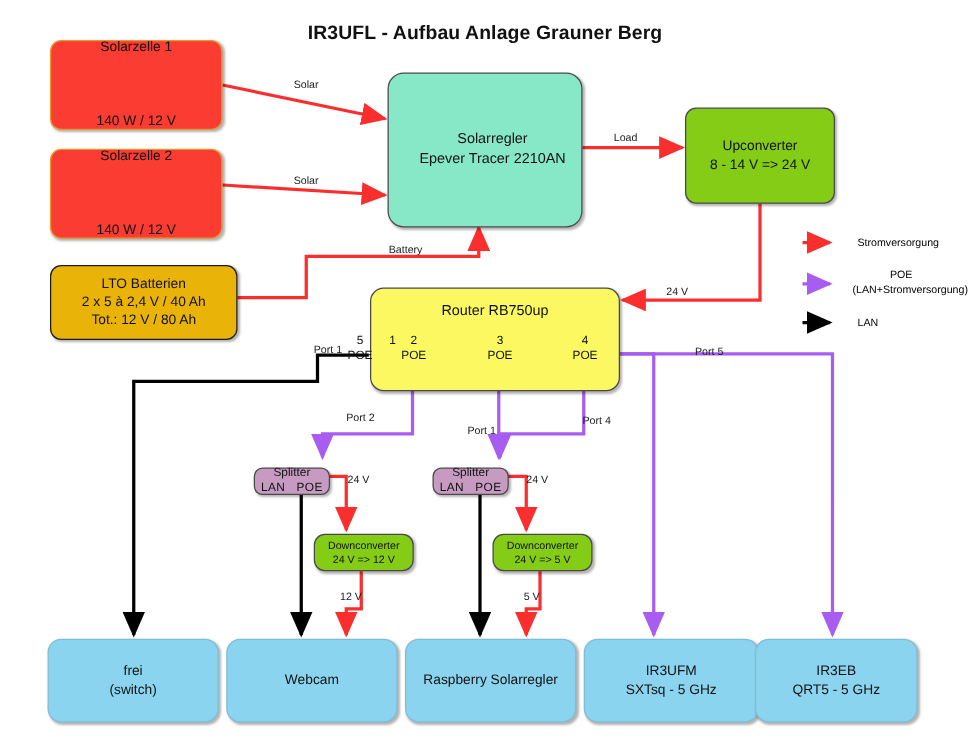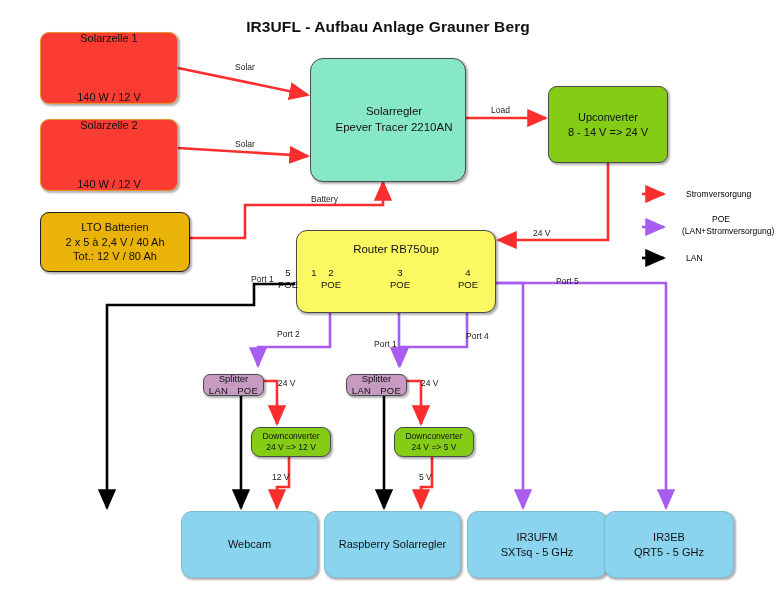--- a/index.html
+++ b/index.html
@@ -162,20 +162,24 @@
   <div class="node n-orange" style="left:251px;top:427px;width:80px;height:30px;flex-direction:column;font-size:8.5px;">
     <span class="ln">Downconverter</span>
     <span class="ln">24 V =&gt; 12 V</span>
   </div>
 
   <div class="node n-orange" style="left:394px;top:427px;width:80px;height:30px;flex-direction:column;font-size:8.5px;">
     <span class="ln">Downconverter</span>
     <span class="ln">24 V =&gt; 5 V</span>
   </div>
 
+  <div class="node n-dest" style="left:38px;top:511px;width:137px;height:67px;flex-direction:column;">
+    <span class="ln">frei</span>
+    <span class="ln">(switch)</span>
+  </div>
 
   <div class="node n-dest" style="left:181px;top:511px;width:137px;height:67px;flex-direction:column;">
     <span class="ln">Webcam</span>
     <span class="ln"></span>
   </div>
 
   <div class="node n-dest" style="left:324px;top:511px;width:137px;height:67px;flex-direction:column;">
     <span class="ln">Raspberry Solarregler</span>
     <span class="ln"></span>
   </div>

